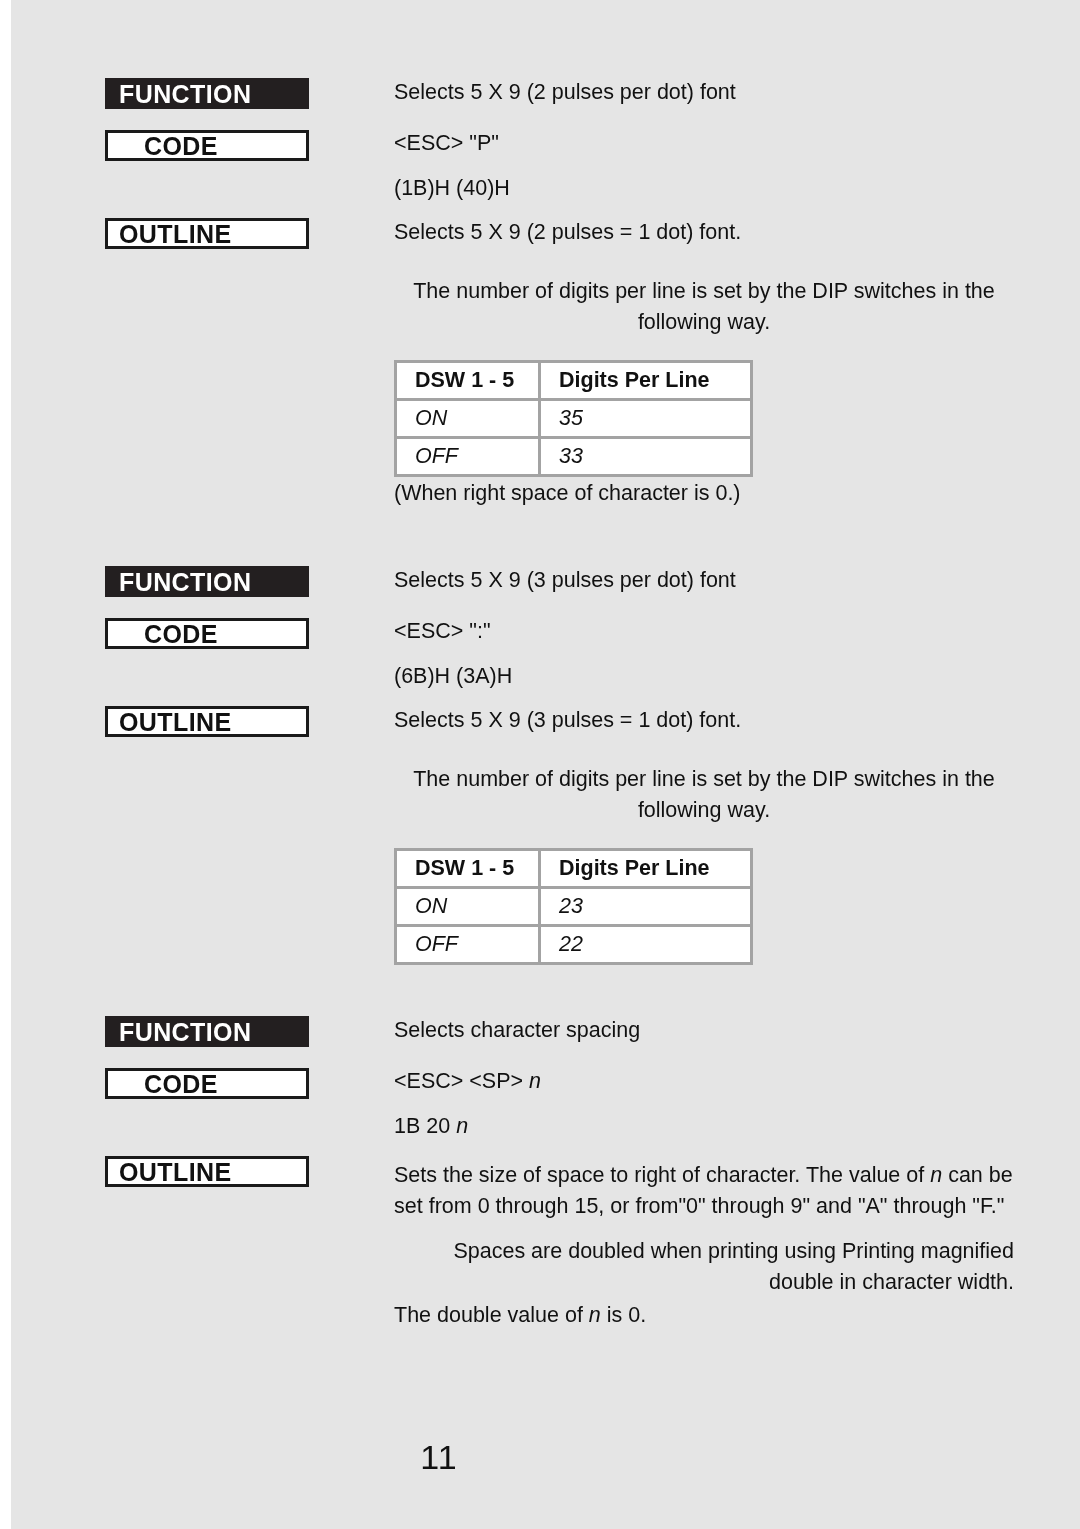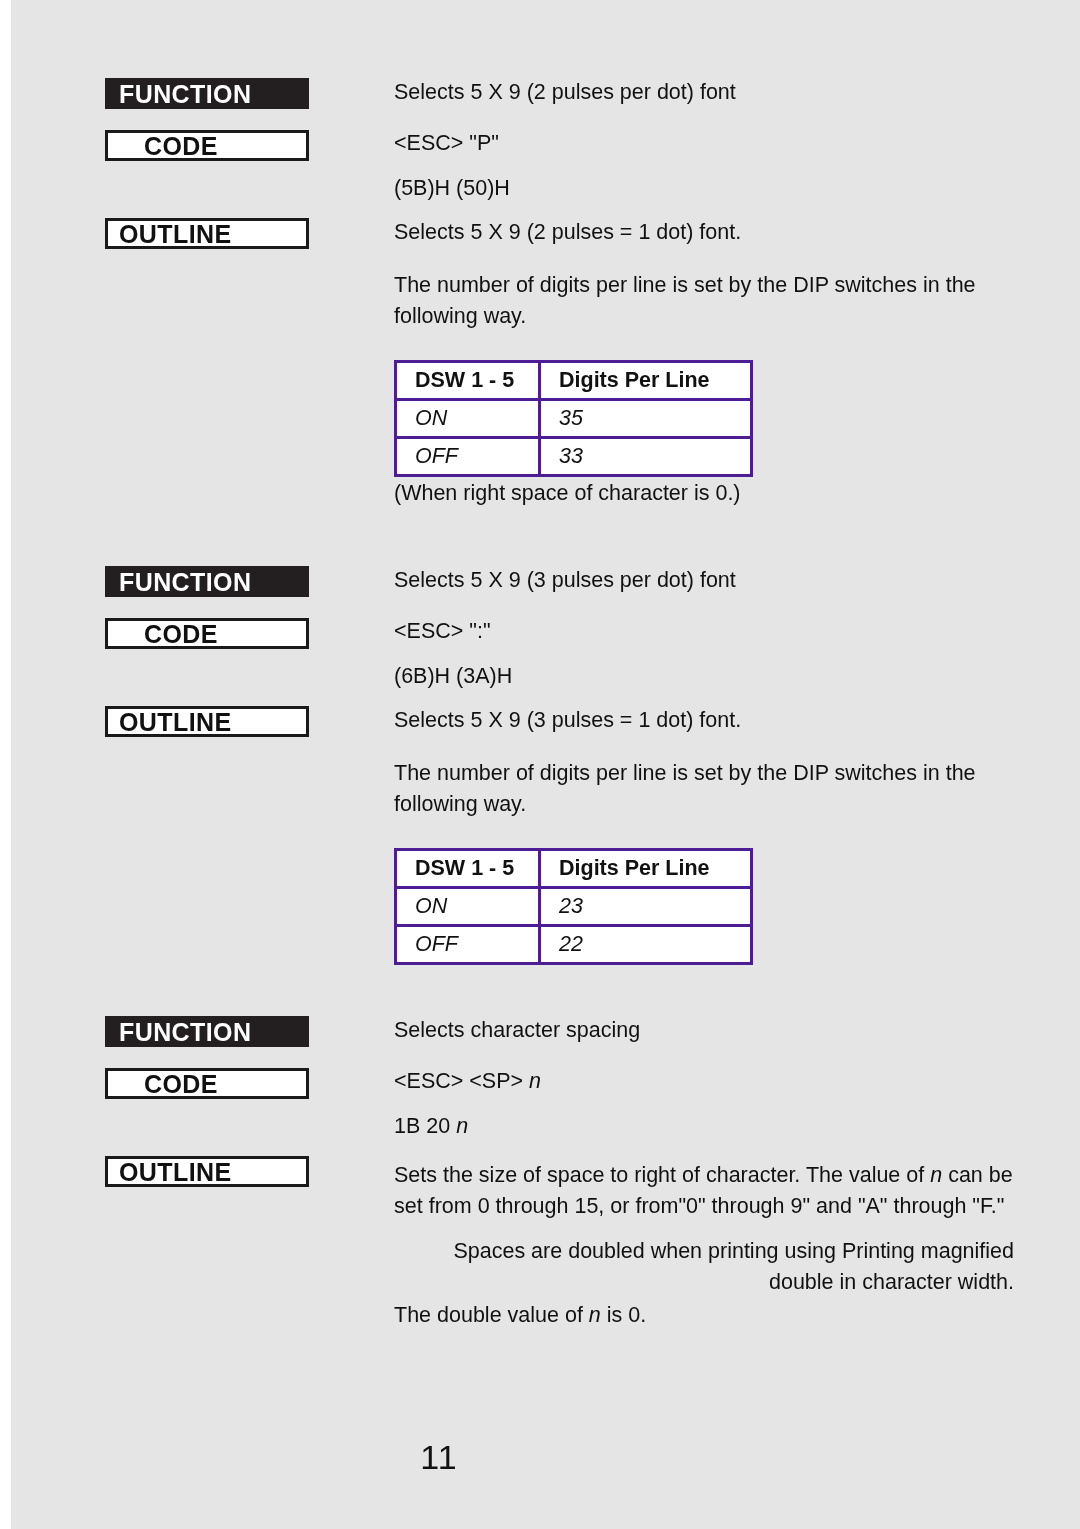--- a/index.html
+++ b/index.html
@@ -84,36 +84,36 @@
   .para {
     font-size: 21.5px;
     line-height: 31px;
     color: #111111;
     width: 620px;
   }
   .line.l-func      { position: absolute; top: 12px; }
   .line.l-code      { position: absolute; top: 63px; }
   .line.l-hex       { position: absolute; top: 108px; }
   .line.l-outline   { position: absolute; top: 152px; }
-  .para.p-dip       { position: absolute; top: 200px; }
+  .para.p-dip       { position: absolute; top: 206px; text-align: center; }
   .line.l-note      { position: absolute; top: 413px; }
 
   .italic-n { font-style: italic; }
 
   
   .dsw-table {
     position: absolute;
     left: 0;
     top: 290px;
     border-collapse: collapse;
     background: #ffffff;
   }
   .dsw-table th,
   .dsw-table td {
-    border: 3px solid #4c1d95;
+    border: 3px solid #a3a3a3;
     font-size: 21.5px;
     height: 38px;
     box-sizing: border-box;
     color: #111111;
     text-align: left;
     vertical-align: middle;
   }
   .dsw-table th {
     font-weight: bold;
     padding: 0 0 0 18px;
@@ -156,21 +156,21 @@
 
     <div class="label-col">
       <div class="label-box filled label-function">FUNCTION</div>
       <div class="label-box label-code">CODE</div>
       <div class="label-box label-outline">OUTLINE</div>
     </div>
 
     <div class="text-col">
       <div class="line l-func">Selects 5 X 9 (2 pulses per dot) font</div>
       <div class="line l-code">&lt;ESC&gt; "P"</div>
-      <div class="line l-hex">(5B)H (50)H</div>
+      <div class="line l-hex">(1B)H (40)H</div>
       <div class="line l-outline">Selects 5 X 9 (2 pulses = 1 dot) font.</div>
       <div class="para p-dip">The number of digits per line is set by the DIP switches in the following way.</div>
 
       <table class="dsw-table">
         <thead>
           <tr>
             <th class="col-dsw">DSW 1 - 5</th>
             <th class="col-dpl">Digits Per Line</th>
           </tr>
         </thead>

